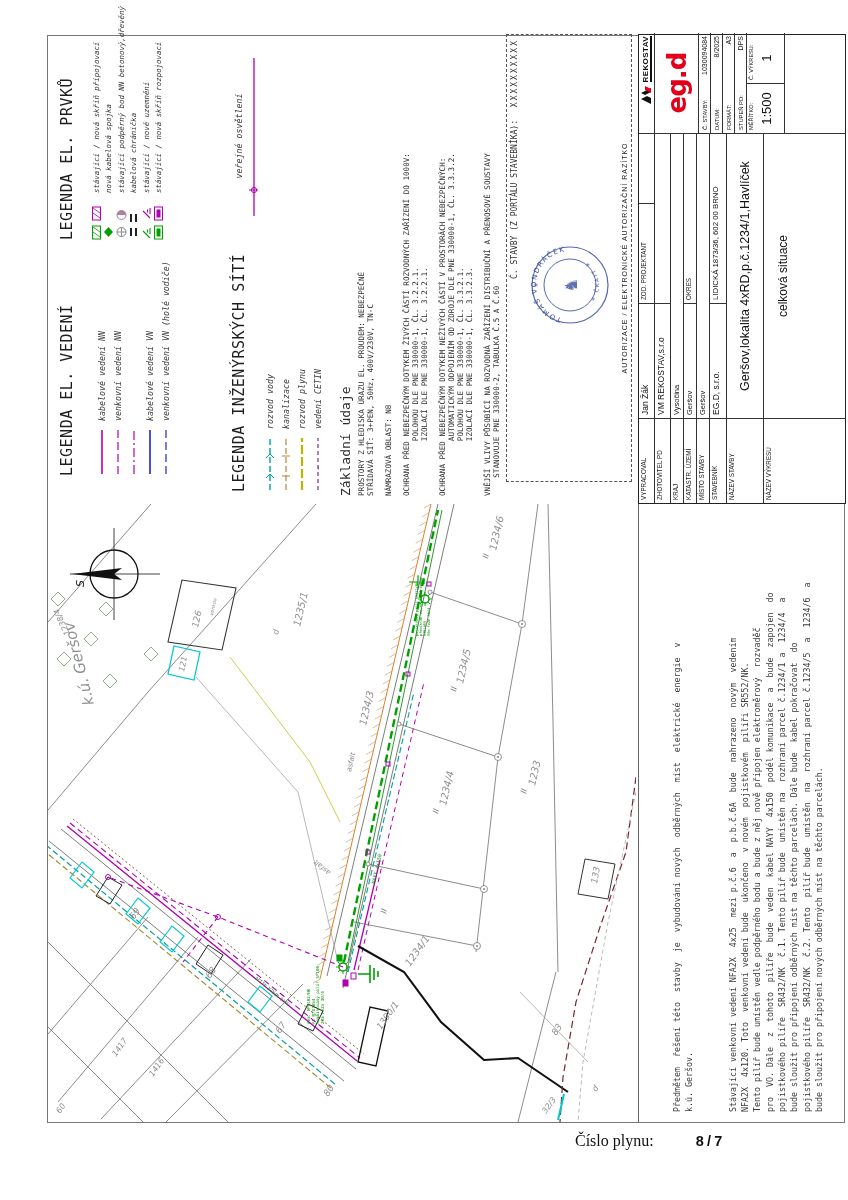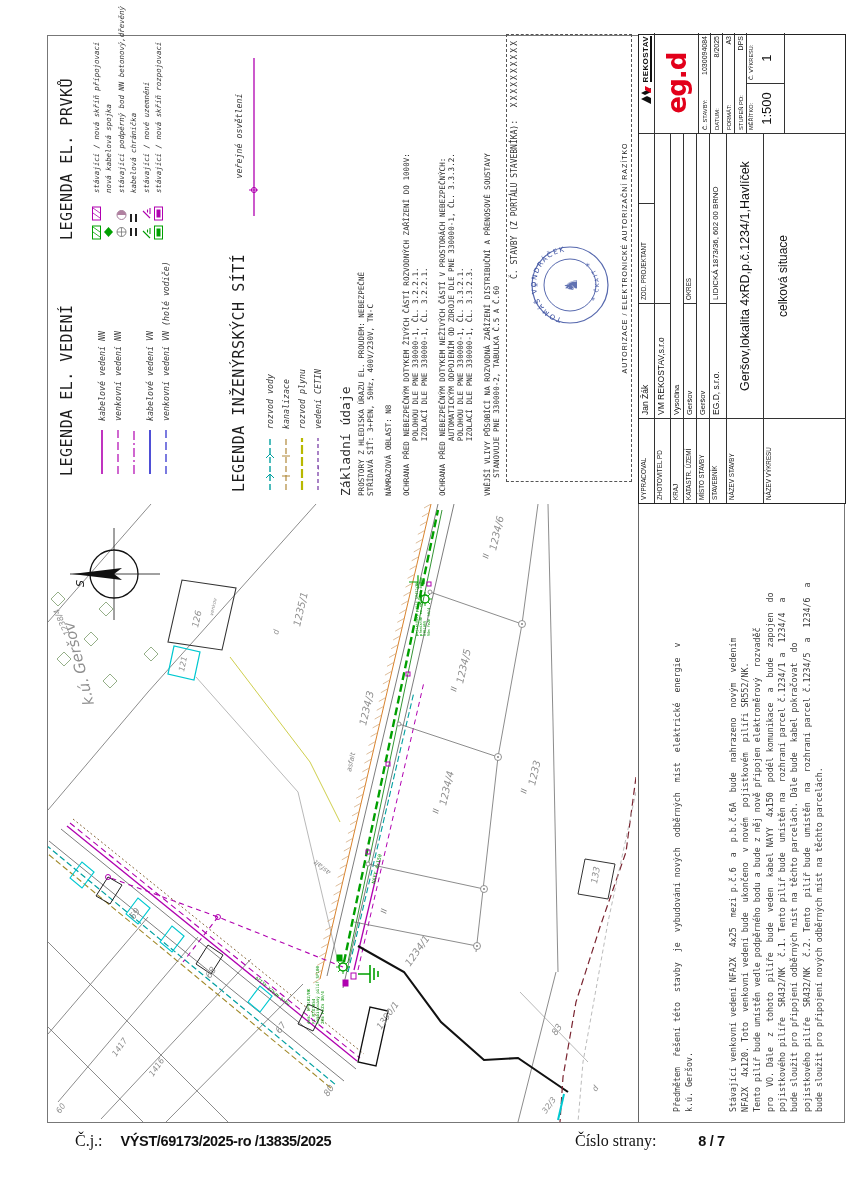--- a/index.html
+++ b/index.html
@@ -498,21 +498,17 @@
         <div style="font-size:13px;text-align:center;margin-top:5px;">1:500</div>
       </div>
       <div class="cell" style="left:420px;top:108px;width:50px;height:38px;border-right:none;">
         <div class="lbl" style="font-size:5.6px;">Č. VÝKRESU:</div>
         <div style="font-size:13px;text-align:center;margin-top:5px;">1</div>
       </div>
       <div class="cell" style="left:370px;top:146px;width:100px;height:60.5px;border-right:none;border-bottom:none;"></div>
     </div>
   </div>
 
-  <div class="abs serif" style="left:75px;top:1132px;font-size:16px;color:#111;">
-    <span>Č.j.:</span>
-    <span class="foot-val" style="font-size:14.5px;margin-left:14px;">VÝST/69173/2025-ro /13835/2025</span>
-  </div>
   <div class="abs serif" style="left:575px;top:1132px;font-size:16px;color:#111;">
-    <span>Číslo strany:</span>
+    <span>Číslo plynu:</span>
     <span class="foot-val" style="font-size:14.5px;margin-left:38px;">8 / 7</span>
   </div>
 </div>
 
 </body></html>

